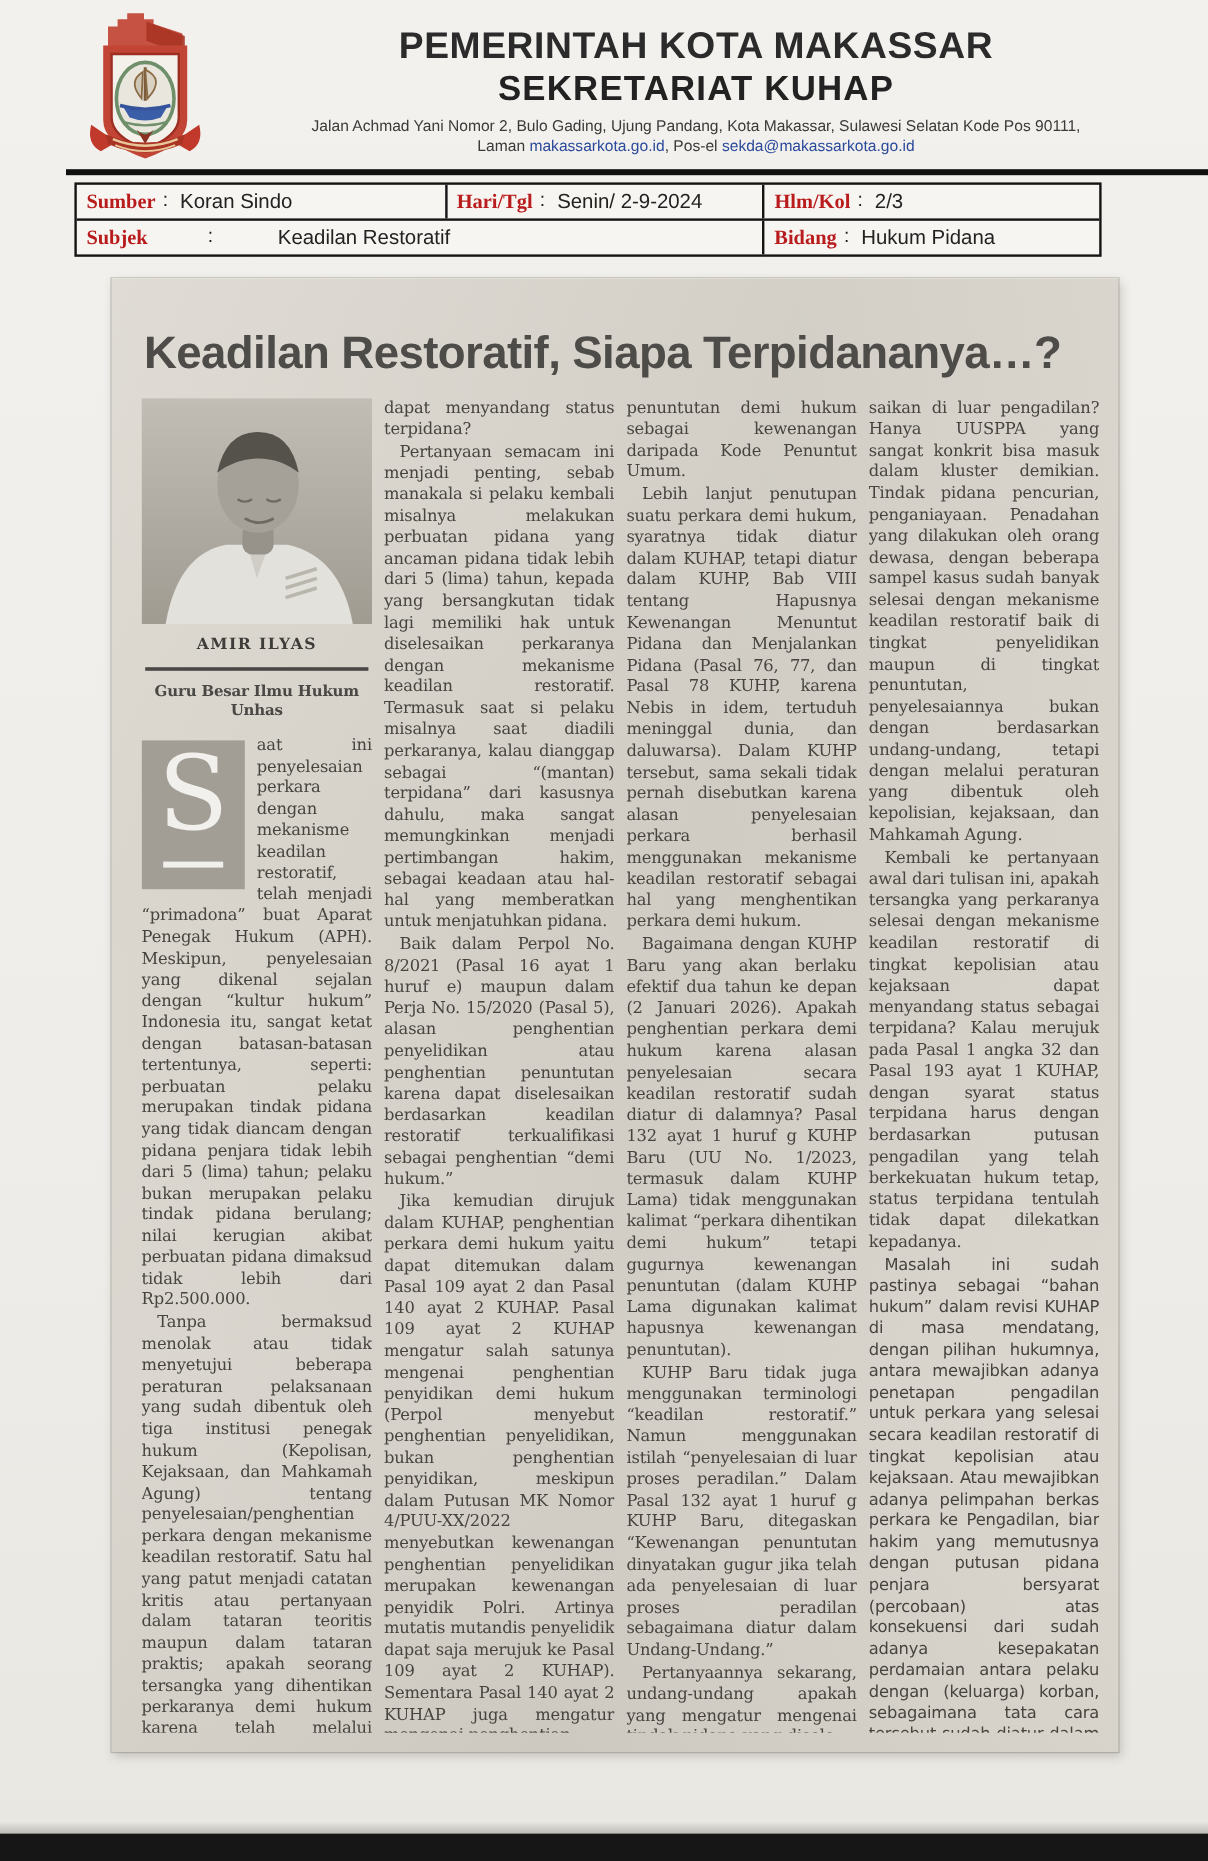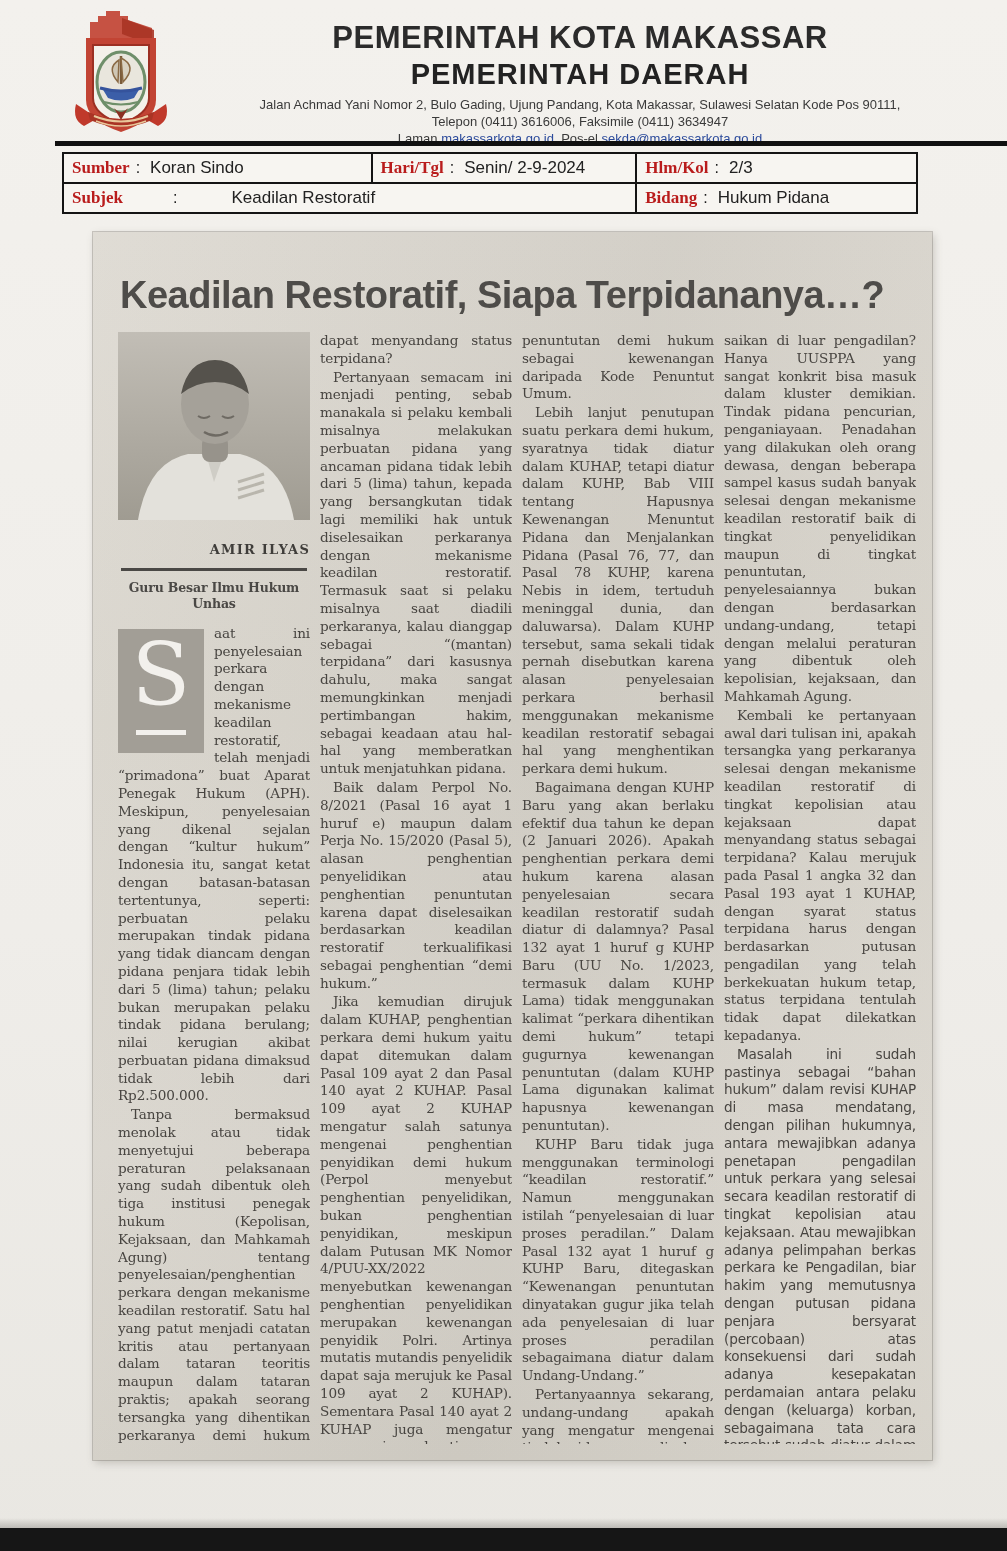--- a/index.html
+++ b/index.html
@@ -54,21 +54,21 @@
   .col{ flex:1 1 0; overflow:hidden; }
 
   .news{ font-family:"DejaVu Serif", serif; font-size:13.6px; line-height:1.31;
          text-align:justify; color:#474440; letter-spacing:-.15px; }
   .news p{ margin:0; }
   .news p.indent{ text-indent:13px; }
   .news p + p{ margin-top:1px; }
 
   
   .photo{ width:100%; height:188px; background:#b7b3ab; position:relative; overflow:hidden; }
-  .cap-name{ text-align:right; font-weight:700; font-size:13px; letter-spacing:1.2px; color:#3f3d3a; margin-top:21px; }
+  .cap-name{ text-align:center; font-weight:700; font-size:13px; letter-spacing:1.2px; color:#3f3d3a; margin-top:9px; }
   .cap-rule{ height:3px; background:#4a4845; margin:10px 3px 9px 3px; }
   .cap-title{ text-align:center; font-weight:700; font-size:12.5px; color:#4a4845; margin-bottom:12px; }
   .dropcap{
     float:left; width:86px; height:124px; background:#a29e96;
     margin:4px 10px 3px 0; position:relative;
     display:flex; align-items:flex-start; justify-content:center;
   }
   .dropcap span{ font-family:"DejaVu Serif", serif; font-size:86px; line-height:1.05; color:#f2f0ec; }
   .dropcap::after{ content:""; position:absolute; bottom:18px; left:18px; right:18px; height:5px; background:#f2f0ec; }
 
@@ -108,23 +108,22 @@
 
       <path d="M14 96 Q10 112 22 118 L36 110 Q59 122 82 110 L96 118 Q108 112 104 96 L92 104 Q59 118 26 104 Z" fill="#c0392b"></path>
       <path d="M26 104 Q59 118 92 104 L90 112 Q59 126 28 112 Z" fill="#a93425"></path>
       <path d="M32 108 Q59 119 86 108" stroke="#e9c79a" stroke-width="2" fill="none"></path>
       <path d="M34 113 Q59 123 84 113" stroke="#e9c79a" stroke-width="1.5" fill="none"></path>
     </svg>
   </div>
 
   <div class="lh-text">
     <div class="lh-agency">PEMERINTAH KOTA MAKASSAR</div>
-    <div class="lh-dept">PEMERINTAH DAERAH</div>
+    <div class="lh-dept">SEKRETARIAT KUHAP</div>
     <div class="lh-addr">Jalan Achmad Yani Nomor 2, Bulo Gading, Ujung Pandang, Kota Makassar, Sulawesi Selatan Kode Pos 90111,</div>
-    <div class="lh-addr2">Telepon (0411) 3616006, Faksimile (0411) 3634947</div>
     <div class="lh-links"><span>Laman </span><span class="lh-link">makassarkota.go.id</span><span>, Pos-el </span><span class="lh-link">sekda@makassarkota.go.id</span></div>
   </div>
 
   <div class="hrule"></div>
 
   <div class="meta">
     <div class="meta-row">
       <div class="meta-cell w-source">
         <span class="meta-label">Sumber</span>
         <span class="meta-colon">:</span>

